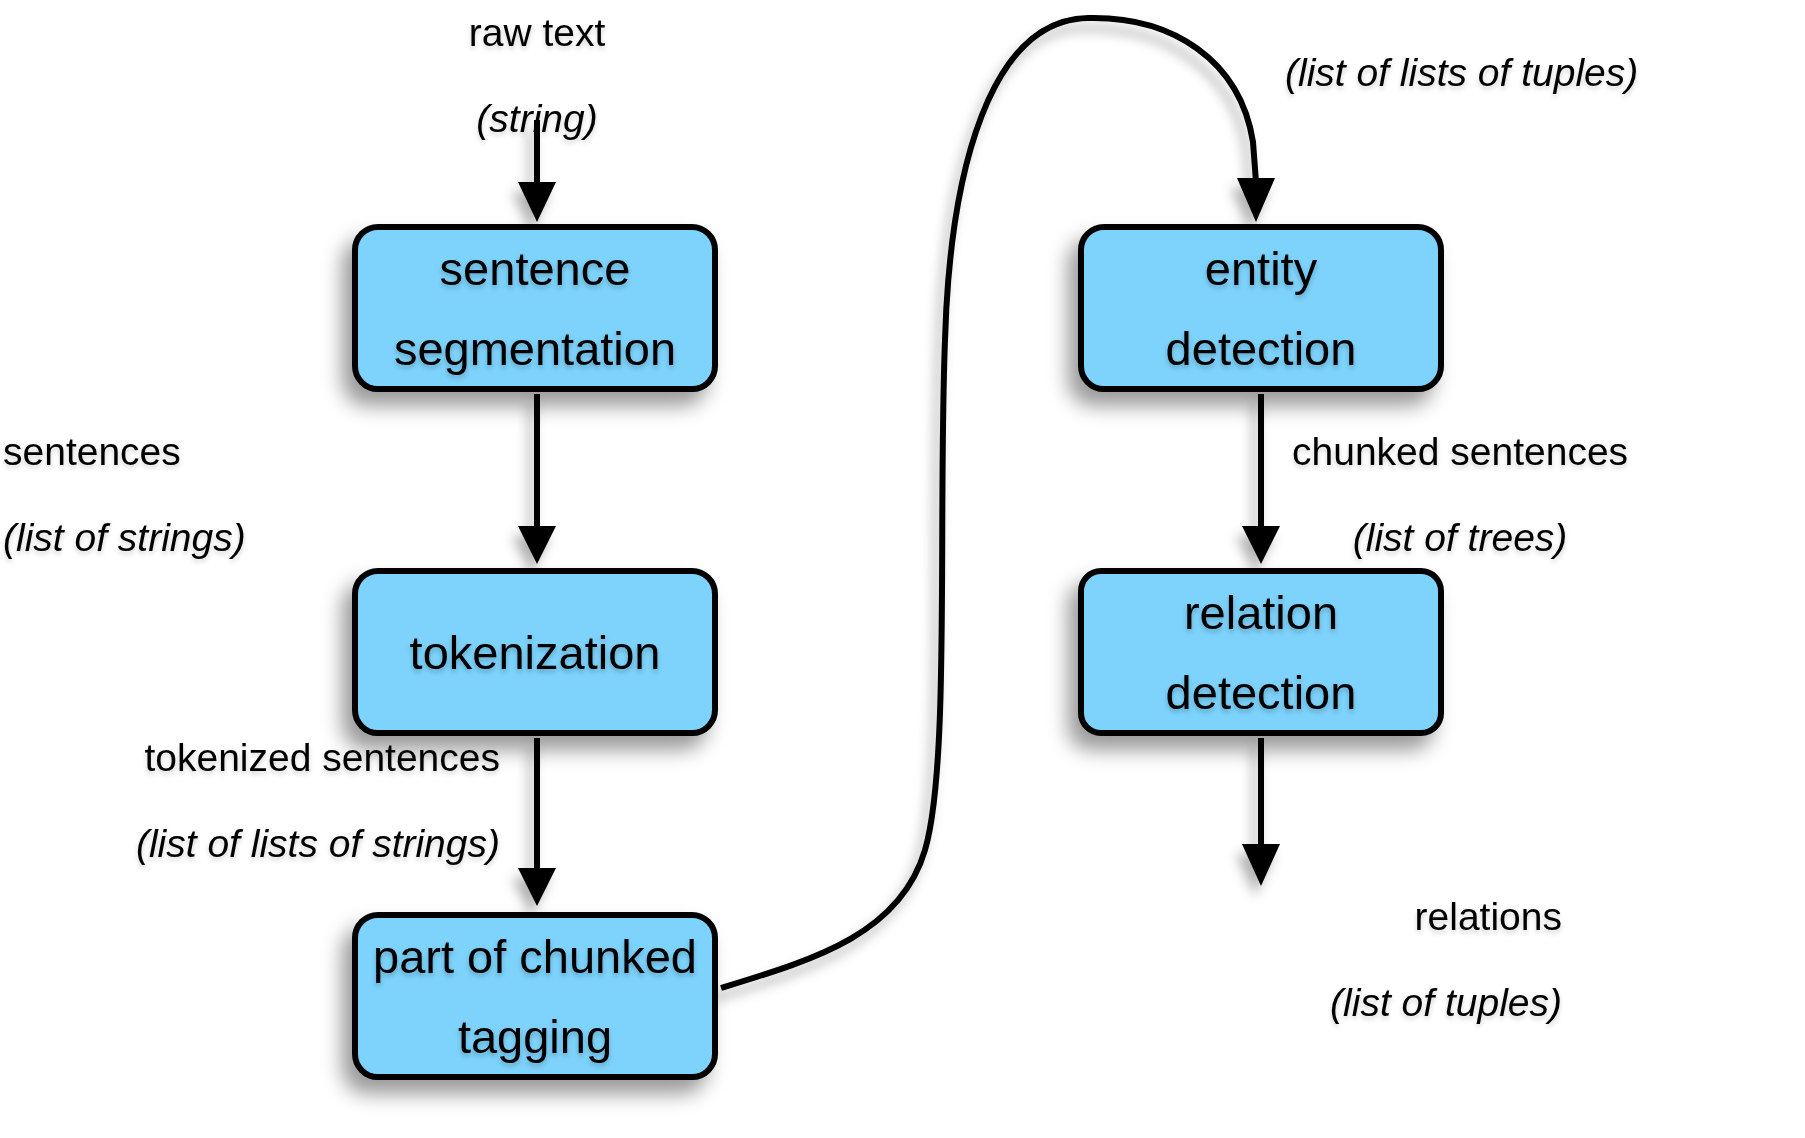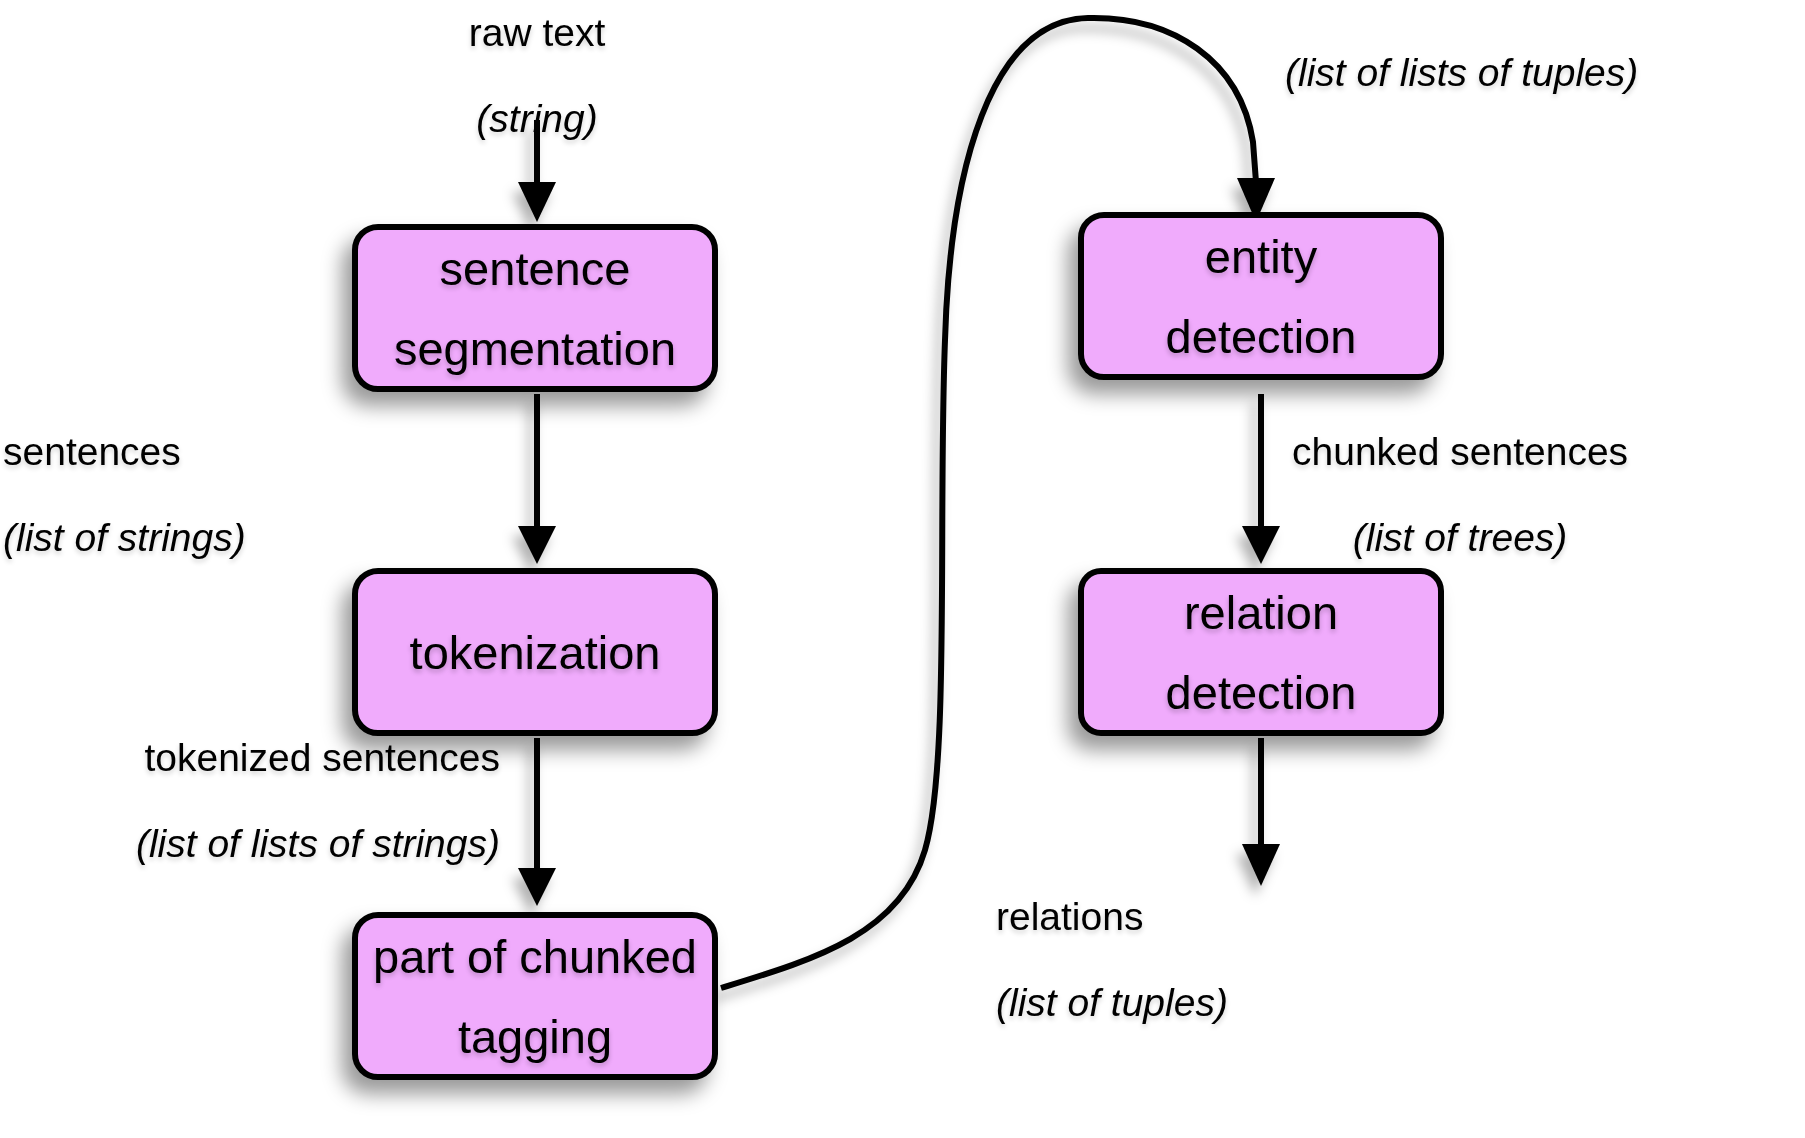--- a/index.html
+++ b/index.html
@@ -26,39 +26,39 @@
   }
   .connector-layer .stroke-shadow {
     filter: drop-shadow(-6px 10px 6px rgba(0,0,0,0.30));
   }
   
   .node {
     position: absolute;
     box-sizing: border-box;
     width: 366px;
     height: 168px;
-    background: #f0abfc;
+    background: #7dd3fc;
     border: 6px solid #000000;
     border-radius: 26px;
     box-shadow: -10px 14px 20px rgba(0,0,0,0.40);
     display: flex;
     flex-direction: column;
     align-items: center;
     justify-content: center;
     text-align: center;
     font-size: 47px;
     line-height: 55px;
     text-shadow: 0 3px 5px rgba(0,0,0,0.22);
     gap: 25px;
   }
   .node span:empty { display: none; }
   .node-sentence-segmentation { left: 352px; top: 224px; }
   .node-tokenization          { left: 352px; top: 568px; }
   .node-pos-tagging           { left: 352px; top: 912px; }
-  .node-entity-detection      { left: 1078px; top: 212px; }
+  .node-entity-detection      { left: 1078px; top: 224px; }
   .node-relation-detection    { left: 1078px; top: 568px; border-radius: 23px; }
   
   .flow-label {
     position: absolute;
     font-size: 39px;
     line-height: 54px;
     text-shadow: 0 3px 5px rgba(0,0,0,0.18);
     white-space: nowrap;
   }
   .flow-label .type-line {
@@ -67,21 +67,21 @@
     margin-top: 32px;
   }
   .flow-label .name-line {
     display: block;
   }
   .label-raw-text            { left: 287px;  top: 6px;   width: 500px; text-align: center; }
   .label-pos-tagged          { left: 1285px; top: 14px;  text-align: left; }
   .label-sentences           { left: 3px;    top: 425px; width: 500px; }
   .label-tokenized           { left: 0px;    top: 731px; width: 500px; text-align: right; }
   .label-chunked             { left: 1292px; top: 425px; text-align: center; }
-  .label-relations           { left: 996px; top: 890px; width: 500px; text-align: left; }
+  .label-relations           { left: 1062px; top: 890px; width: 500px; text-align: right; }
 </style>
 </head>
 <body>
 
 <div class="canvas">
 
   <svg class="connector-layer" viewBox="0 0 1805 1138" xmlns="http://www.w3.org/2000/svg">
     <g class="stroke-shadow" stroke="#000000" stroke-width="6" fill="none">
 
       <g>

